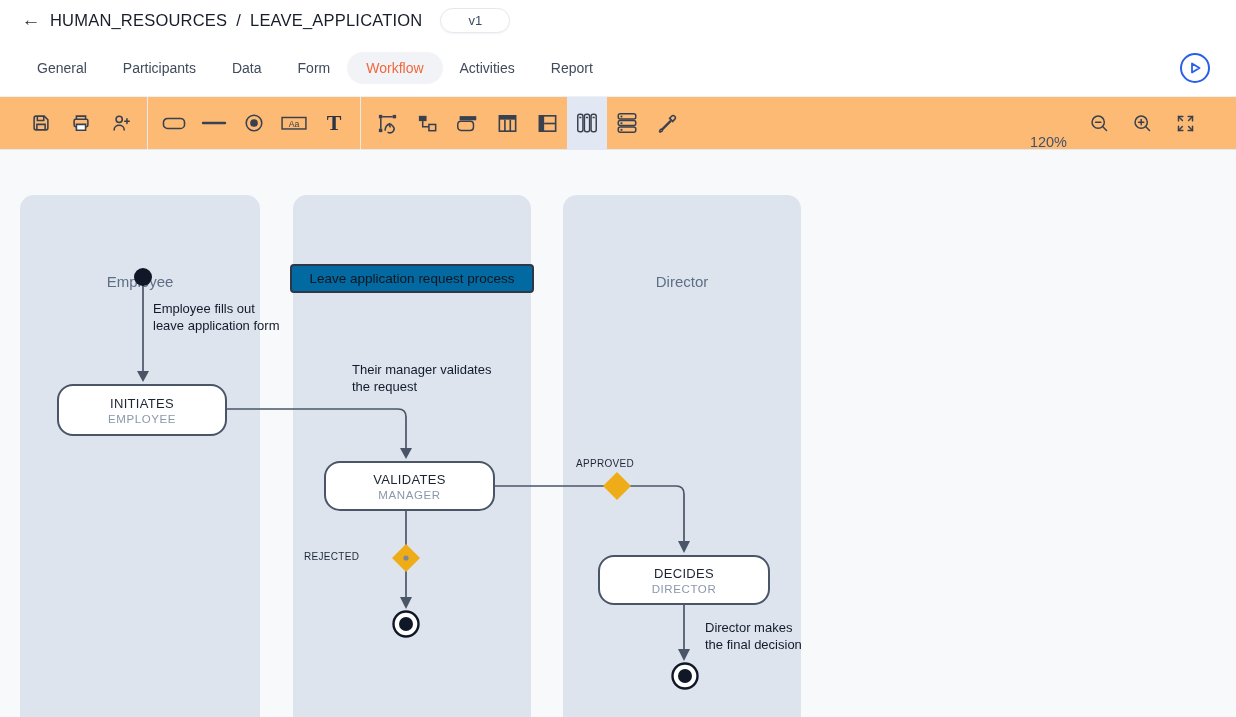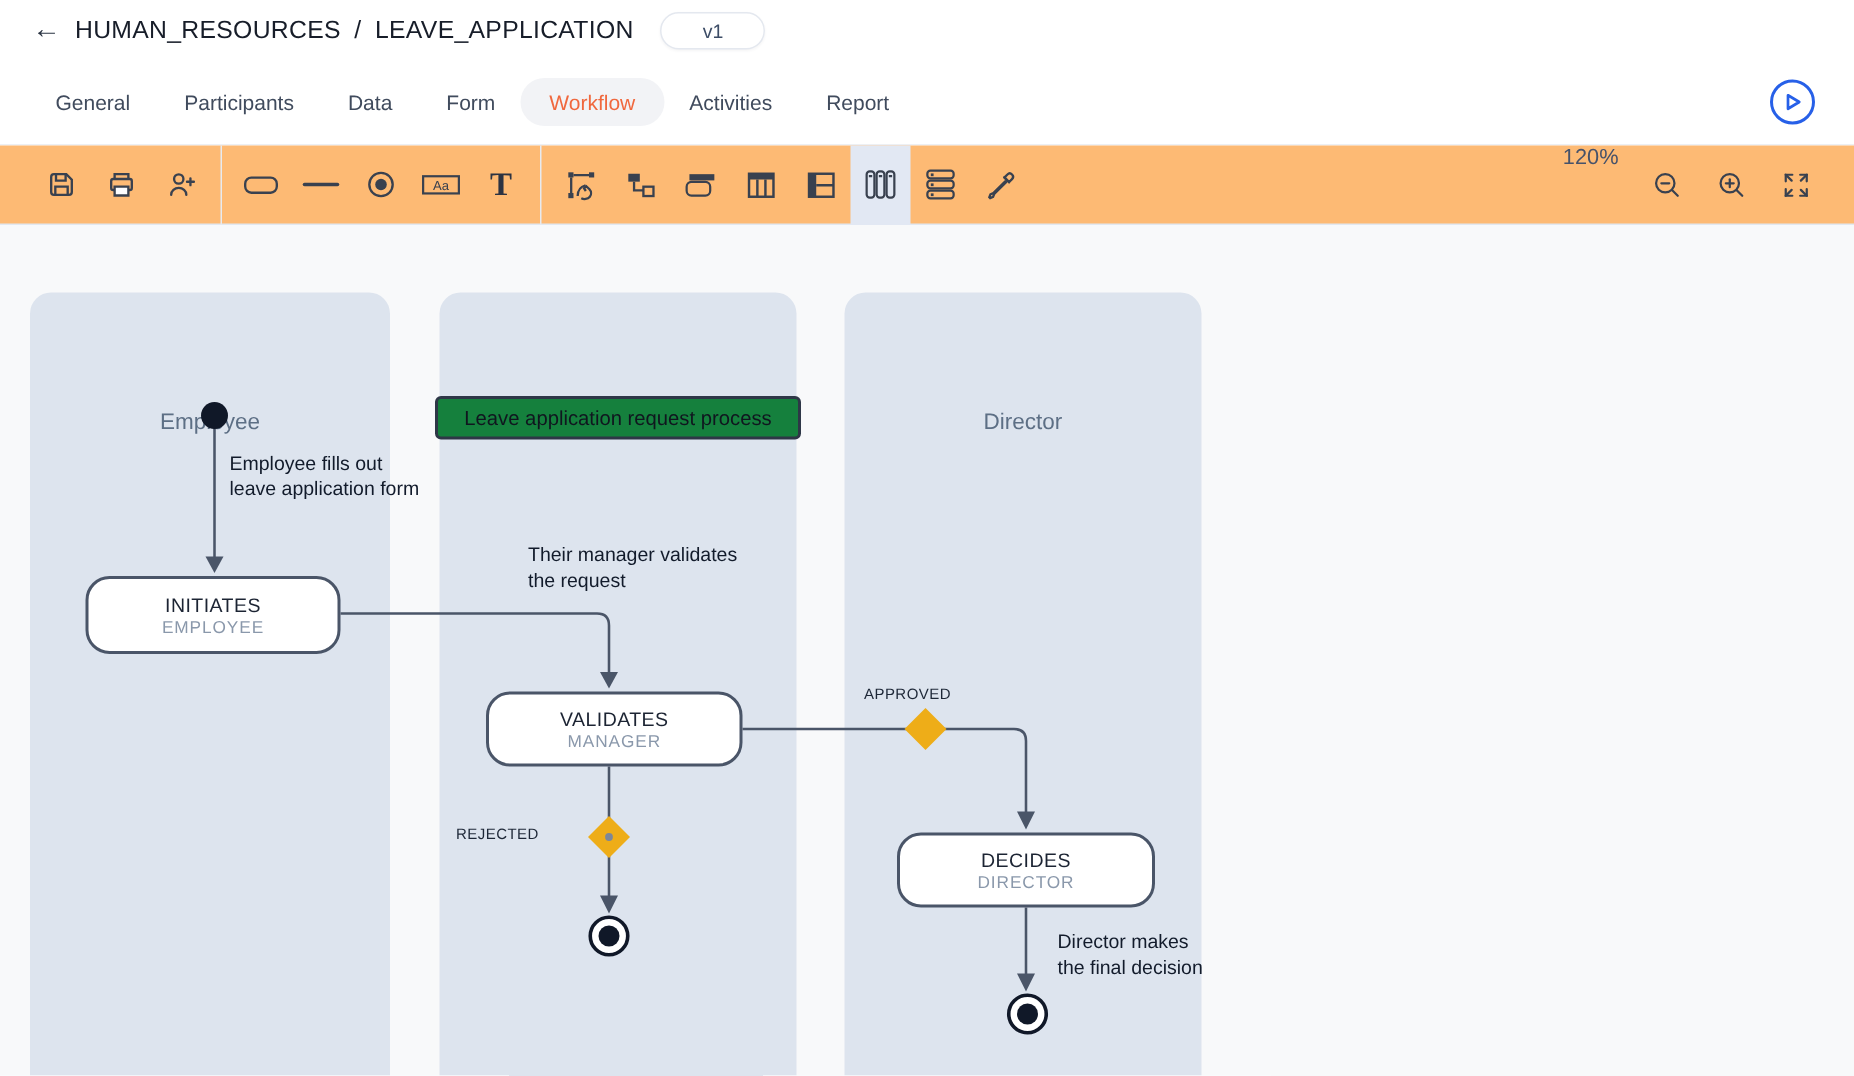--- a/index.html
+++ b/index.html
@@ -18,28 +18,28 @@
   .tab.active { color:#f0683e; background:#f2f3f6; border-radius:16px; padding:8px 19px; margin:0 -19px; }
   .run-btn { margin-left:auto; margin-right:26px; width:30px; height:30px; border-radius:50%; border:2px solid #2760e8; background:#fff; cursor:pointer; display:flex; align-items:center; justify-content:center; }
 
   
   .toolbar { height:53px; display:flex; align-items:center; padding-left:21px; background:#fdba74; border-bottom:1px solid #e2e8f0; }
   .tbtn { width:40px; height:53px; border:none; background:none; cursor:pointer; display:flex; align-items:center; justify-content:center; color:#39414f; }
   .tbtn.active { background:#e2e8f3; }
   .tbtn svg { display:block; }
   .tb-divider { width:1px; height:53px; background:#e7eaef; margin:0 6px; }
   .serif-t { font-family:"Liberation Serif", serif; font-size:22px; font-weight:700; color:#2c3342; line-height:1; }
-  .zoom-group { margin-left:auto; display:flex; align-items:flex-start; gap:9px; padding-right:22px; }
+  .zoom-group { margin-left:auto; display:flex; align-items:flex-end; gap:9px; padding-right:34px; }
   .zoom-level { font-size:14.5px; color:#46526a; margin-right:6px; }
 
   
   .canvas { position:relative; width:1236px; height:567px; background:#f8f9fa; overflow:hidden; }
   .lane { position:absolute; top:45px; height:560px; background:#dde4ee; border-radius:14px; }
   .lane-title { position:absolute; top:78px; width:100%; text-align:center; font-size:15px; color:#5d6f85; }
-  .proc-label { position:absolute; left:290px; top:114px; width:244px; height:29px; background:#15803d; border:2px solid #2e3747; border-radius:4px; display:flex; align-items:center; justify-content:center; font-size:13.5px; color:#10161f; }
+  .proc-label { position:absolute; left:290px; top:114px; width:244px; height:29px; background:#0369a1; border:2px solid #2e3747; border-radius:4px; display:flex; align-items:center; justify-content:center; font-size:13.5px; color:#10161f; }
   .edge-svg { position:absolute; left:0; top:0; }
   .activity { position:absolute; width:170px; height:52px; background:#fff; border:2px solid #4a5568; border-radius:16px; display:flex; flex-direction:column; align-items:center; justify-content:center; gap:2px; }
   .activity .a-title { font-size:13px; color:#1c2433; letter-spacing:.3px; }
   .activity .a-sub { font-size:11.5px; color:#8a98ab; letter-spacing:.6px; }
   .edge-label { position:absolute; font-size:13px; color:#121b2b; line-height:16.5px; white-space:pre-line; }
   .cond-label { position:absolute; font-size:10px; color:#1d2737; letter-spacing:.3px; }
 </style>
 </head>
 <body>
 

